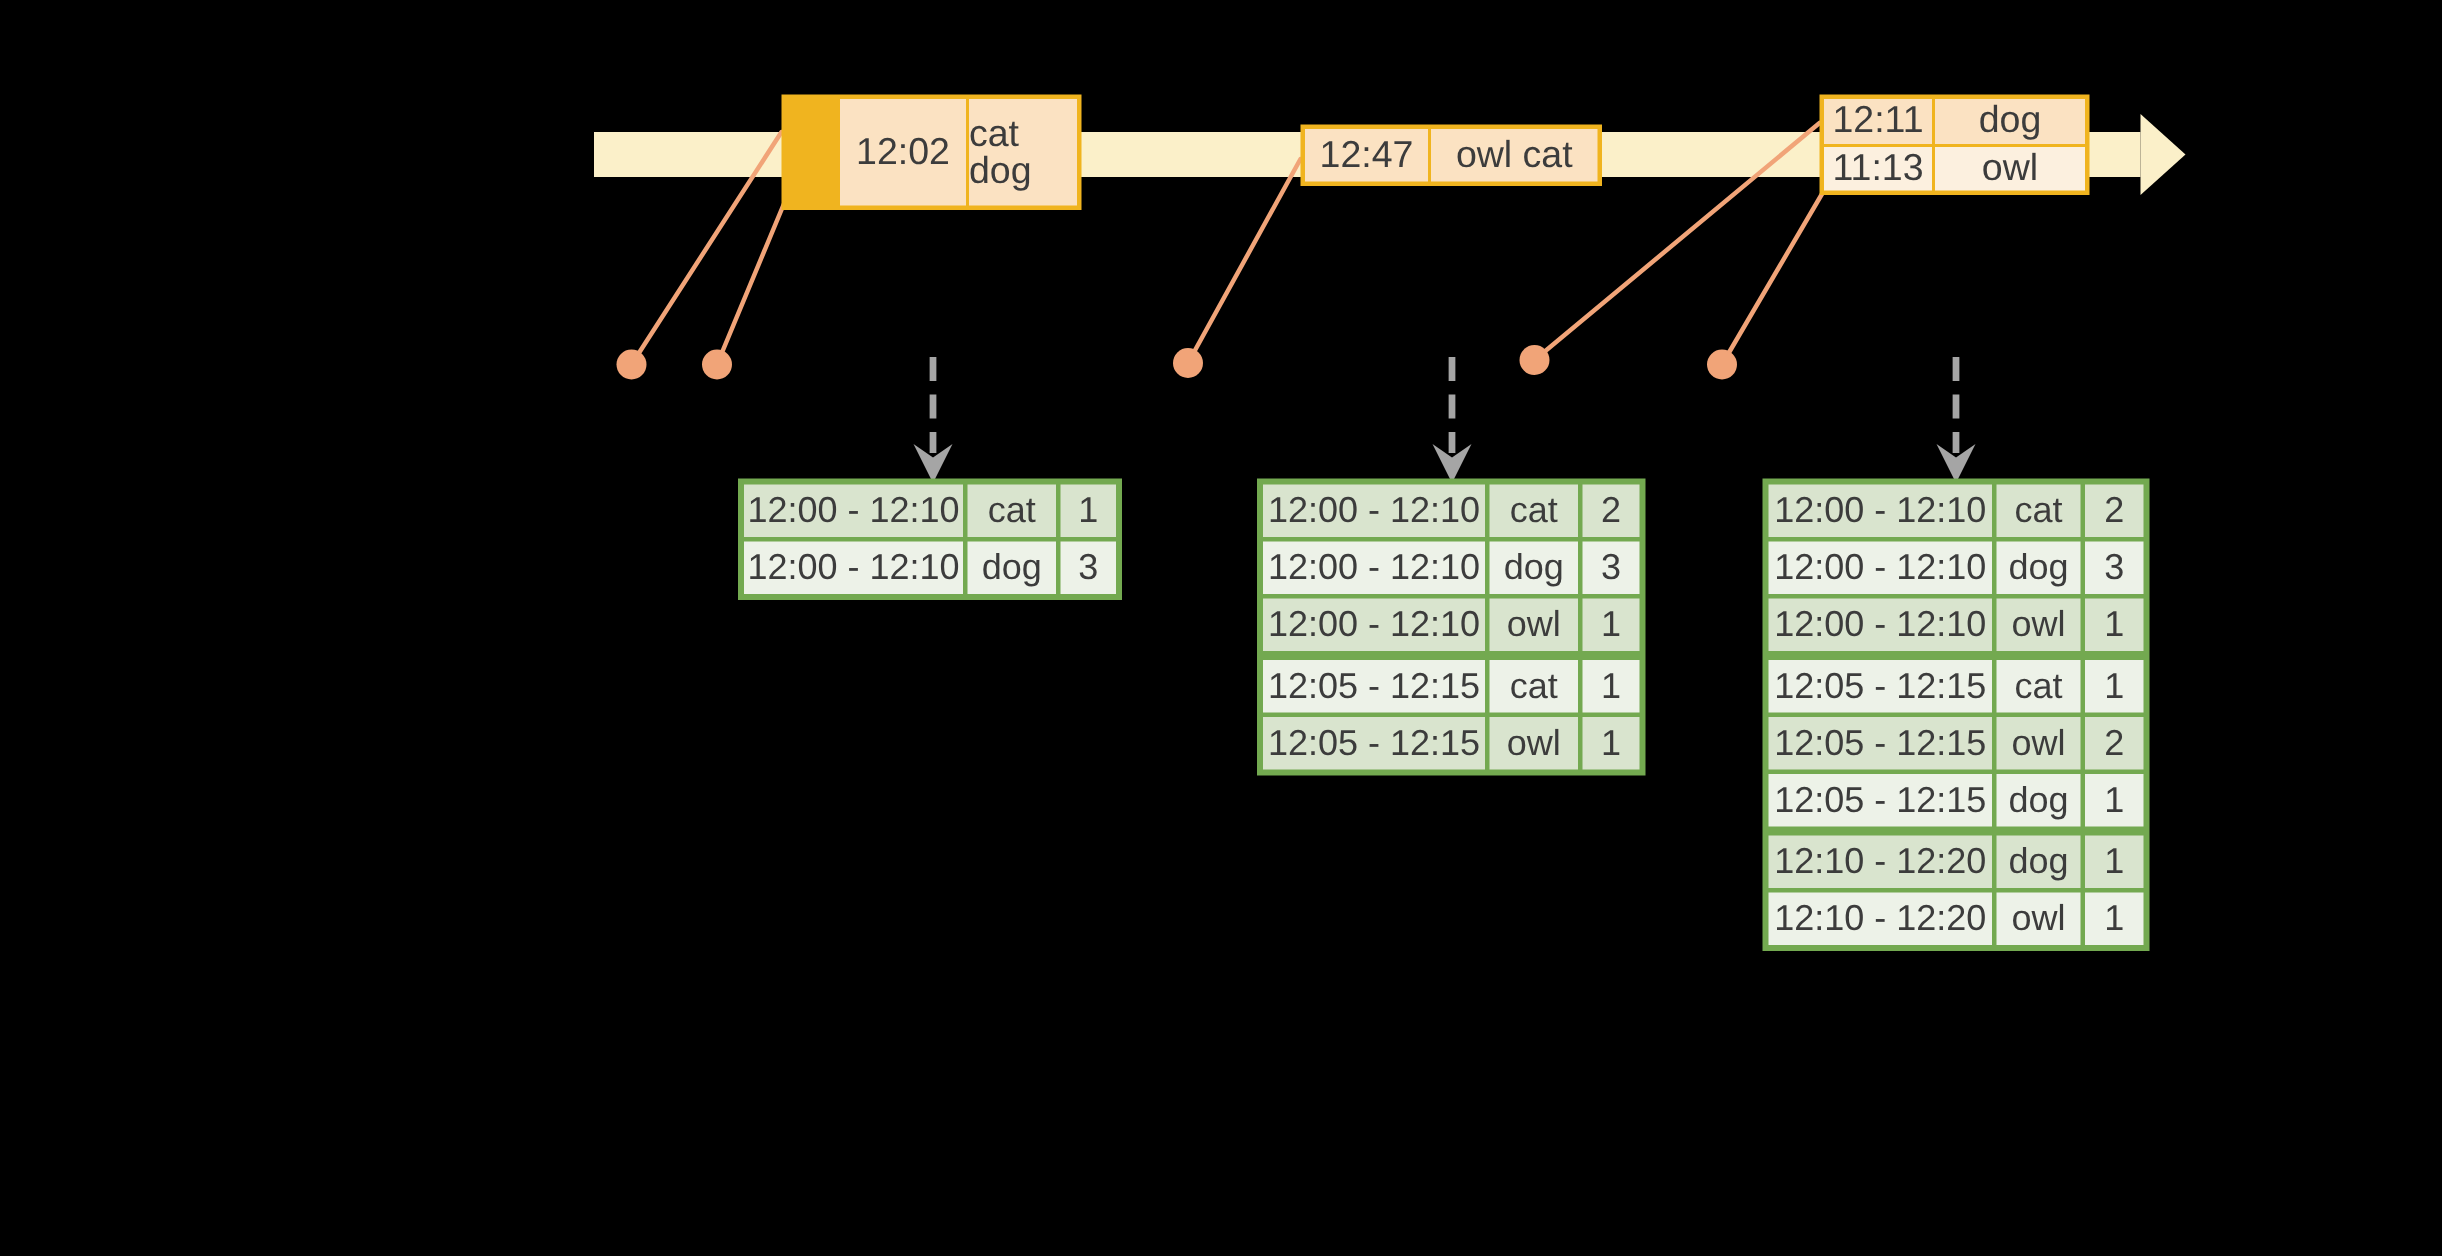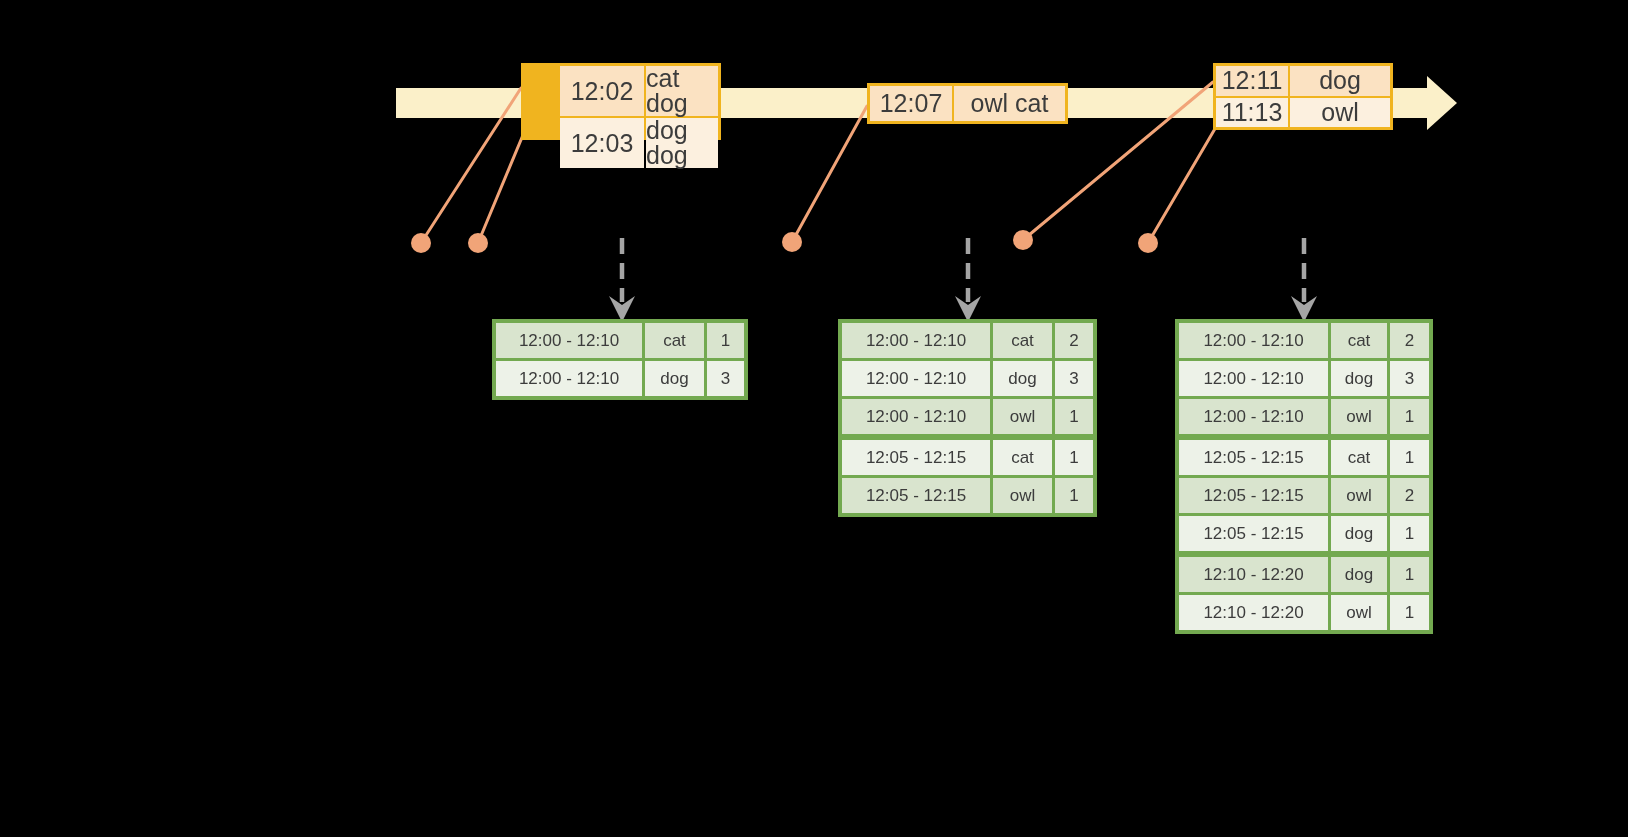--- a/index.html
+++ b/index.html
@@ -41,21 +41,21 @@
   
   .res-table{
     position:absolute;box-sizing:border-box;
     background:var(--grBorder,#73a950);
     padding:4px;display:grid;row-gap:3px;align-content:start;
   }
   .res-row{display:grid;column-gap:3px;height:35px;}
   .res-row.group-start{margin-top:3px;}
   .res-row .cell{
     display:flex;align-items:center;justify-content:center;
-    font-size:17px;line-height:1;
+    font-size:24px;line-height:1;
   }
   .fill-dark .cell{background:var(--grRowA,#d9e4ce);}
   .fill-light .cell{background:var(--grRowB,#edf2e8);}
   .res-t0{left:492px;top:319px;width:256px;height:81px;}
   .res-t0 .res-row{grid-template-columns:146px 59px 1fr;}
   .res-t1{left:838px;top:319px;width:259px;height:198px;}
   .res-t1 .res-row{grid-template-columns:148px 59px 1fr;}
   .res-t2{left:1175px;top:319px;width:258px;height:315px;}
   .res-t2 .res-row{grid-template-columns:149px 56px 1fr;}
 </style>
@@ -96,28 +96,24 @@
       <path d="M 955 296 L 968 322 L 981 296 L 968 305 Z"></path>
       <path d="M 1291 296 L 1304 322 L 1317 296 L 1304 305 Z"></path>
     </g>
   </svg>
 
   <div class="ev-table ev-t0">
       <div class="ev-row fill-a">
         <div class="cell">12:02</div>
         <div class="cell">cat dog</div>
       </div>
-      <div class="ev-row fill-b">
-        <div class="cell">12:03</div>
-        <div class="cell">dog dog</div>
-      </div>
     </div>
   <div class="ev-table ev-t1">
       <div class="ev-row fill-a">
-        <div class="cell">12:07</div>
+        <div class="cell">12:47</div>
         <div class="cell">owl cat</div>
       </div>
     </div>
   <div class="ev-table ev-t2">
       <div class="ev-row fill-a">
         <div class="cell">12:11</div>
         <div class="cell">dog</div>
       </div>
       <div class="ev-row fill-b">
         <div class="cell">11:13</div>

